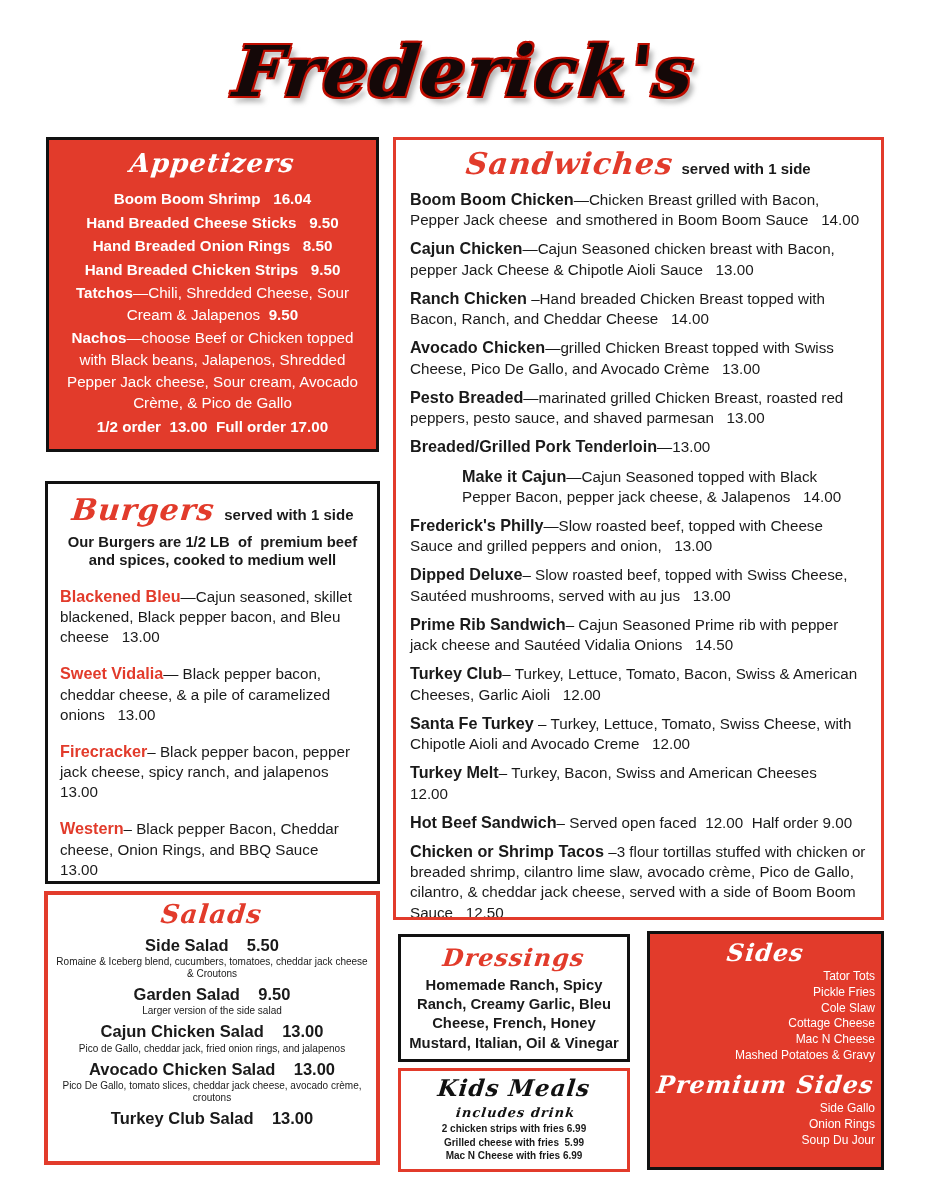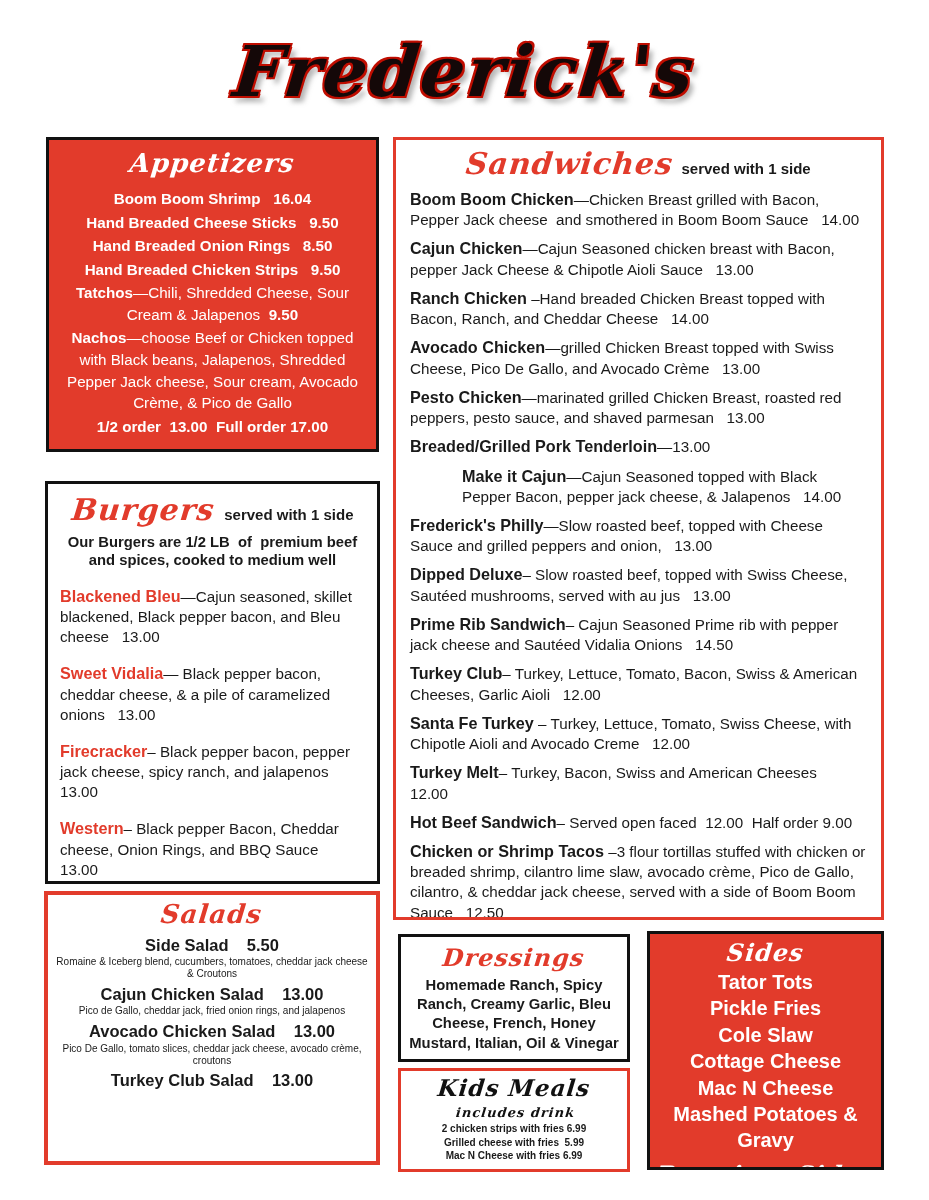--- a/index.html
+++ b/index.html
@@ -90,21 +90,21 @@
   .kids .kids-note{font-size:13px;margin-left:4px;}
   .kids-item{font-weight:bold;font-size:10px;line-height:1.35;}
   
   .sides{
     left:647px;top:931px;width:237px;height:239px;
     background:var(--red);border:3px solid #111;
     color:#fff;text-align:center;padding:0 6px;overflow:hidden;
   }
   .sides .script{font-size:24px;color:#fff;margin:4px 0 2px;}
   .sides .script.premium{margin-top:6px;}
-  .side-item{font-weight:bold;font-size:20px;line-height:1.32;}
+  .side-item{font-weight:normal;font-size:12px;line-height:1.32;text-align:right;}
 </style>
 </head>
 <body>
 
 <div class="page">
 
   <div class="logo">Frederick's</div>
 
   <section class="box appetizers">
     <div class="script">Appetizers</div>
@@ -134,20 +134,24 @@
   </section>
 
   <section class="box salads">
     <div class="script">Salads</div>
     <div>
         <div>
           <div class="salad-name pre">Side Salad    5.50</div>
           <div class="salad-desc">Romaine &amp; Iceberg blend, cucumbers, tomatoes, cheddar jack cheese &amp; Croutons</div>
         </div>
         <div>
+          <div class="salad-name pre">Garden Salad    9.50</div>
+          <div class="salad-desc">Larger version of the side salad</div>
+        </div>
+        <div>
           <div class="salad-name pre">Cajun Chicken Salad    13.00</div>
           <div class="salad-desc">Pico de Gallo, cheddar jack, fried onion rings, and jalapenos</div>
         </div>
         <div>
           <div class="salad-name pre">Avocado Chicken Salad    13.00</div>
           <div class="salad-desc">Pico De Gallo, tomato slices, cheddar jack cheese, avocado crème, croutons</div>
         </div>
         <div>
           <div class="salad-name pre">Turkey Club Salad    13.00</div>
         </div>
@@ -156,21 +160,21 @@
 
   <section class="box sandwiches">
     <div class="title-row">
       <span class="script">Sandwiches</span><span class="note">served with 1 side</span>
     </div>
     <div>
         <p class="entree pre"><b>Boom Boom Chicken</b>—Chicken Breast grilled with Bacon, Pepper Jack cheese  and smothered in Boom Boom Sauce   14.00</p>
         <p class="entree pre"><b>Cajun Chicken</b>—Cajun Seasoned chicken breast with Bacon, pepper Jack Cheese &amp; Chipotle Aioli Sauce   13.00</p>
         <p class="entree pre"><b>Ranch Chicken</b> –Hand breaded Chicken Breast topped with Bacon, Ranch, and Cheddar Cheese   14.00</p>
         <p class="entree pre"><b>Avocado Chicken</b>—grilled Chicken Breast topped with Swiss Cheese, Pico De Gallo, and Avocado Crème   13.00</p>
-        <p class="entree pre"><b>Pesto Chicken</b>—marinated grilled Chicken Breast, roasted red peppers, pesto sauce, and shaved parmesan   13.00</p>
+        <p class="entree pre"><b>Pesto Breaded</b>—marinated grilled Chicken Breast, roasted red peppers, pesto sauce, and shaved parmesan   13.00</p>
         <p class="entree pre"><b>Breaded/Grilled Pork Tenderloin</b>—13.00</p>
         <p class="entree pre indent"><b>Make it Cajun</b>—Cajun Seasoned topped with Black Pepper Bacon, pepper jack cheese, &amp; Jalapenos   14.00</p>
         <p class="entree pre"><b>Frederick's Philly</b>—Slow roasted beef, topped with Cheese Sauce and grilled peppers and onion,   13.00</p>
         <p class="entree pre"><b>Dipped Deluxe</b>– Slow roasted beef, topped with Swiss Cheese, Sautéed mushrooms, served with au jus   13.00</p>
         <p class="entree pre"><b>Prime Rib Sandwich</b>– Cajun Seasoned Prime rib with pepper jack cheese and Sautéed Vidalia Onions   14.50</p>
         <p class="entree pre"><b>Turkey Club</b>– Turkey, Lettuce, Tomato, Bacon, Swiss &amp; American Cheeses, Garlic Aioli   12.00</p>
         <p class="entree pre"><b>Santa Fe Turkey</b> – Turkey, Lettuce, Tomato, Swiss Cheese, with Chipotle Aioli and Avocado Creme   12.00</p>
         <p class="entree pre"><b>Turkey Melt</b>– Turkey, Bacon, Swiss and American Cheeses   12.00</p>
         <p class="entree pre"><b>Hot Beef Sandwich</b>– Served open faced  12.00  Half order 9.00</p>
         <p class="entree pre"><b>Chicken or Shrimp Tacos</b> –3 flour tortillas stuffed with chicken or breaded shrimp, cilantro lime slaw, avocado crème, Pico de Gallo, cilantro, &amp; cheddar jack cheese, served with a side of Boom Boom Sauce   12.50</p>

